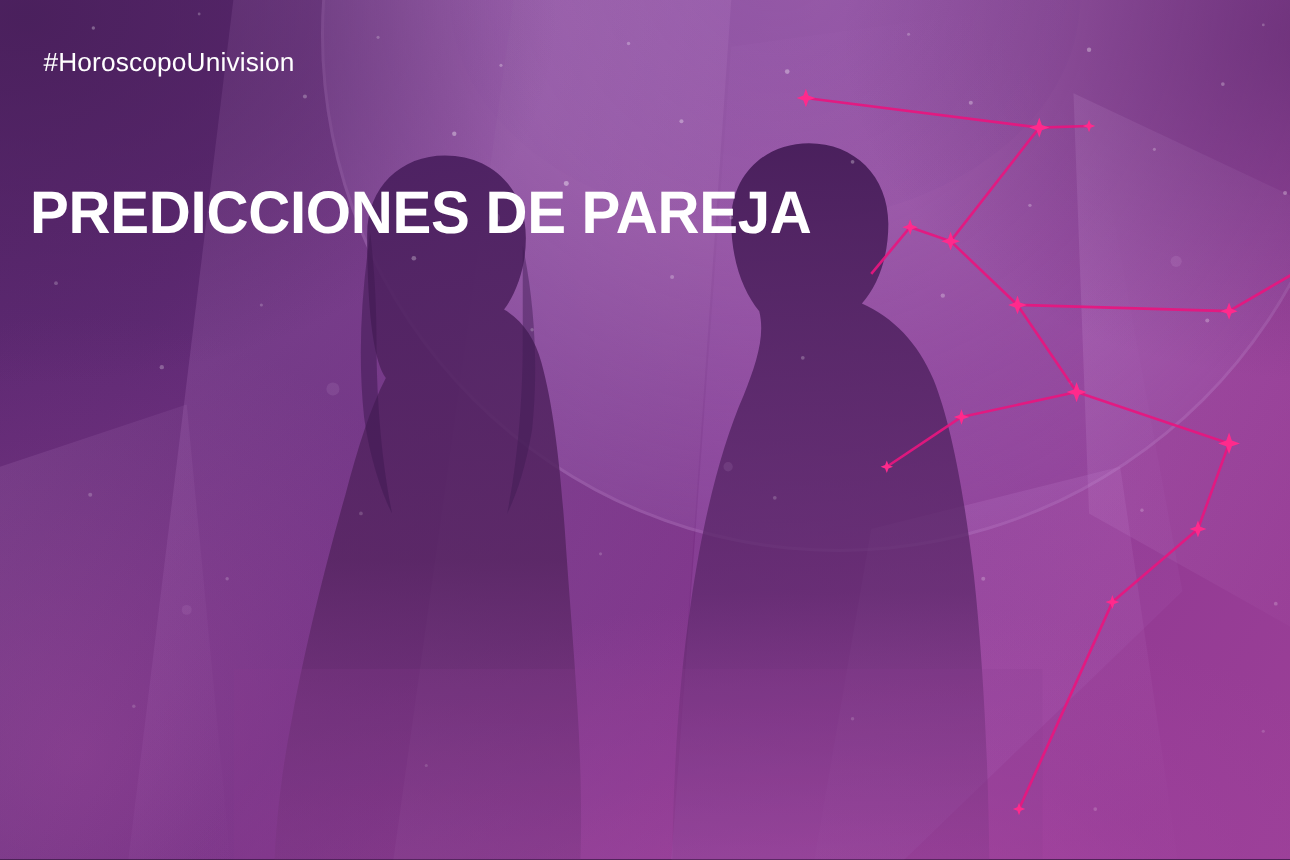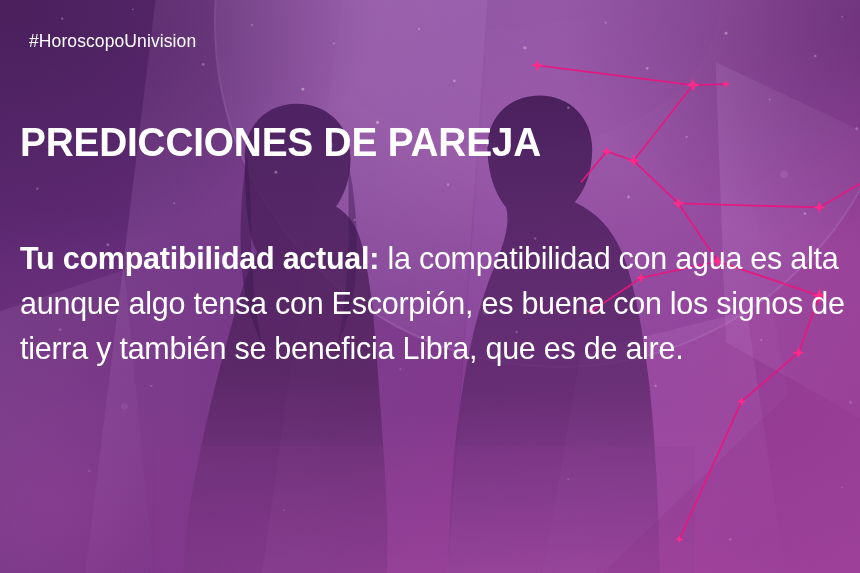--- a/index.html
+++ b/index.html
@@ -367,17 +367,16 @@
     </g>
   </svg>
 
   <div id="content">
 
     <div id="hashtag">#HoroscopoUnivision</div>
 
     <h1 id="headline">PREDICCIONES DE PAREJA</h1>
 
     <div id="body-copy">
-      <p class="para"><b>Tu compatibilidad actual:</b><span> la compatibilidad con agua es alta aunque algo tensa con Escorpión, es buena con los signos de tierra y también se beneficia Libra, que es de aire.</span></p>
     </div>
 
   </div>
 </div>
 
 </body></html>

